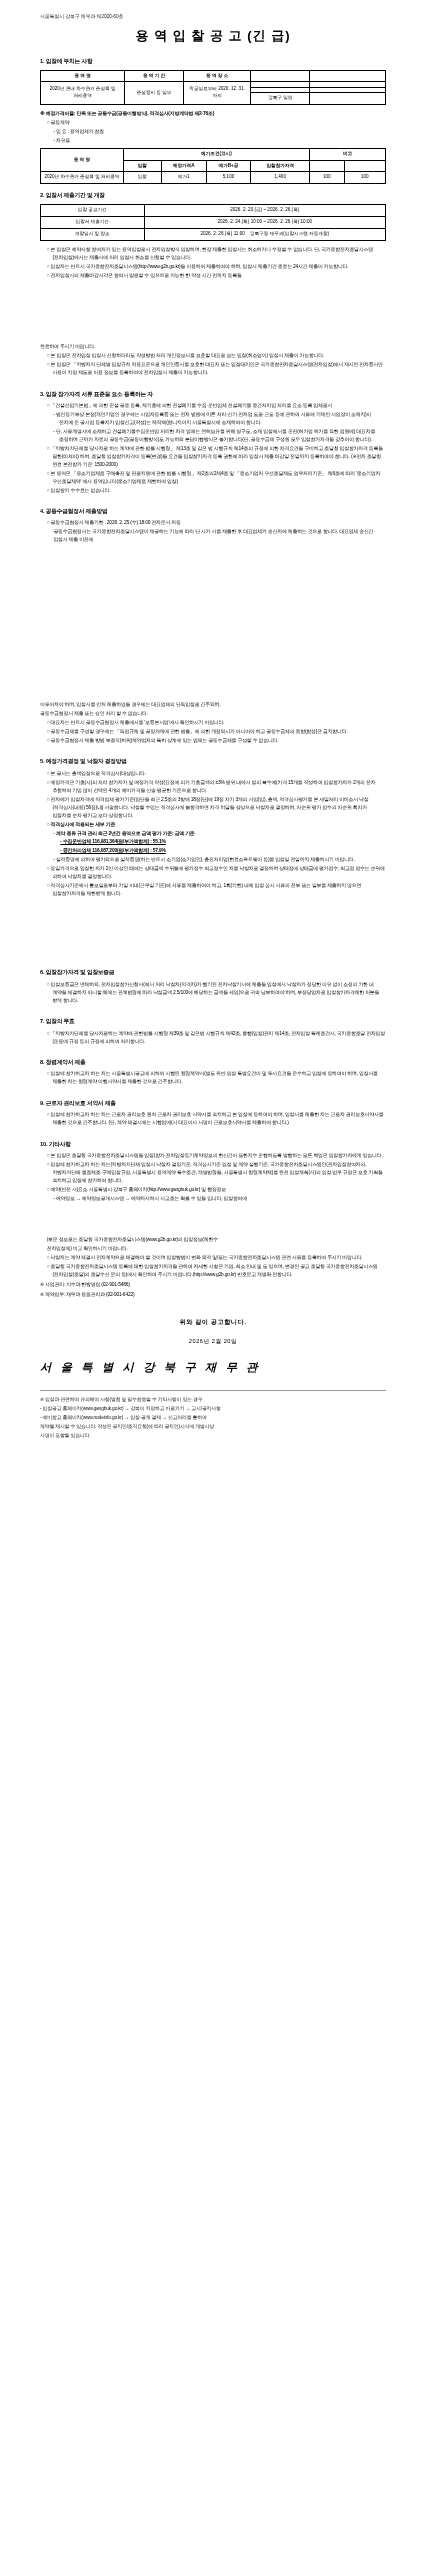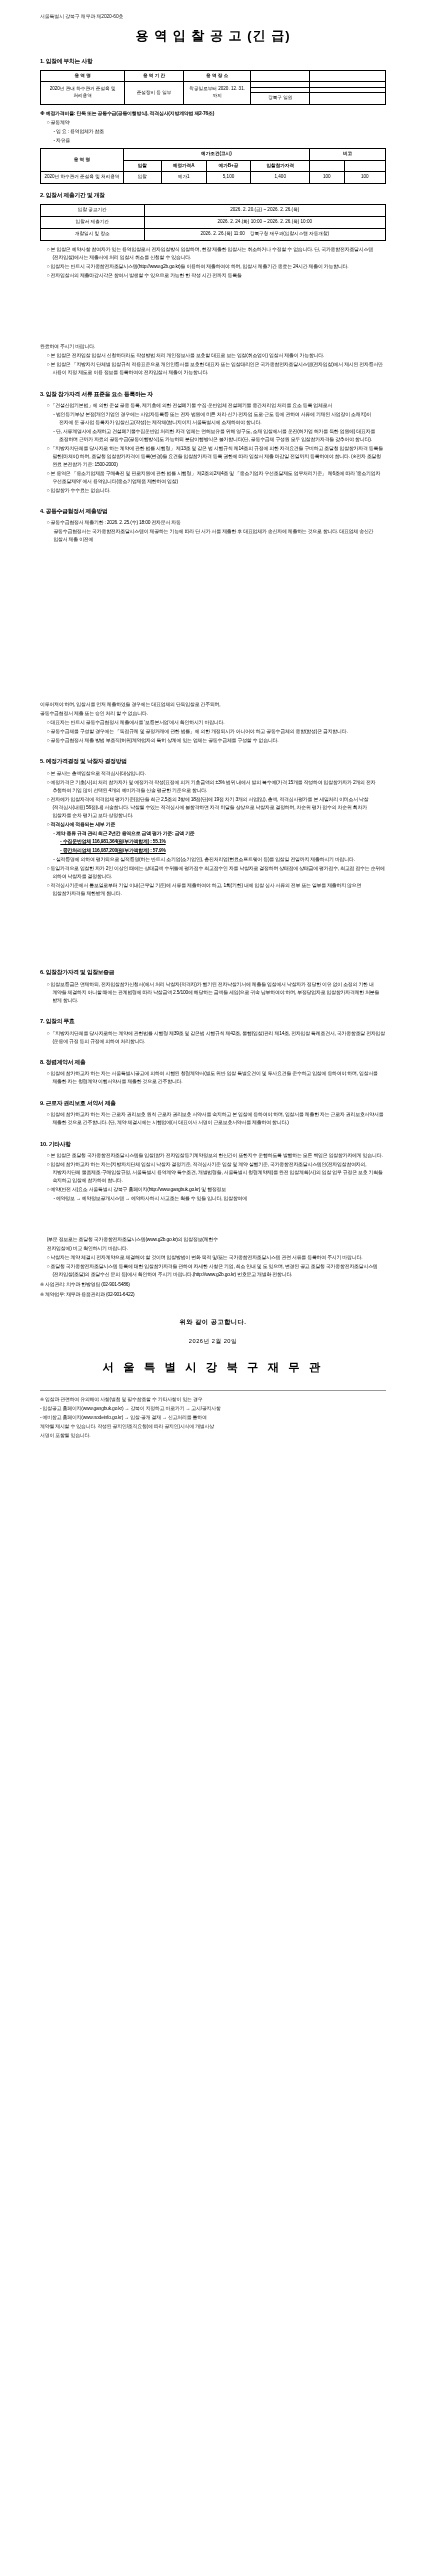--- a/index.html
+++ b/index.html
@@ -80,25 +80,25 @@
     margin:18.5px 0 11.3px 0;
     letter-spacing:0.5px;
   }
   .date-line{
     text-align:center;
     font-size:5.7px;
     margin:5.2px 0 13.4px 0;
     letter-spacing:0.5px;
   }
   .issuer{
-    text-align:center;
     font-size:11.3px;
     font-weight:bold;
     letter-spacing:3.1px;
     margin:9.3px 0 15.5px 0;
+    font-style:italic;
   }
   .footer-box{
     font-size:4.4px;
     line-height:1.6;
     letter-spacing:-0.2px;
     border-top:0.5px solid #999;
     padding-top:4.1px;
     margin-top:13.4px;
     color:#111;
   }

